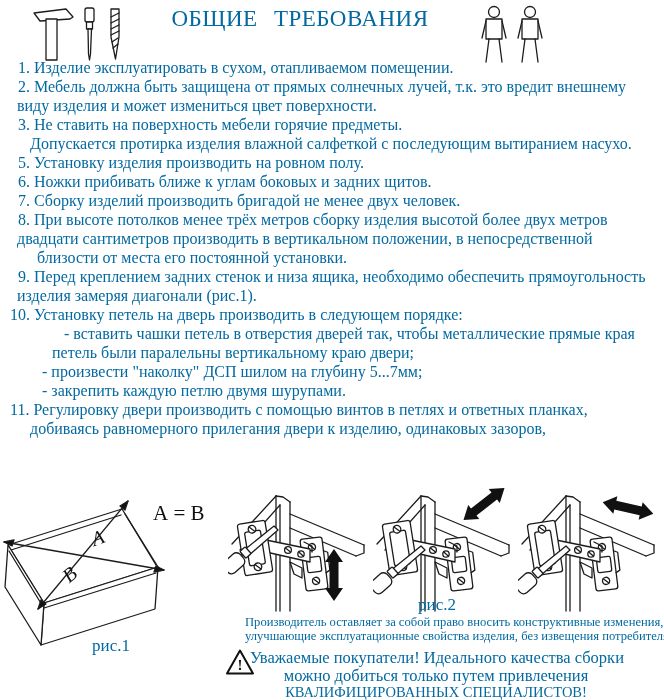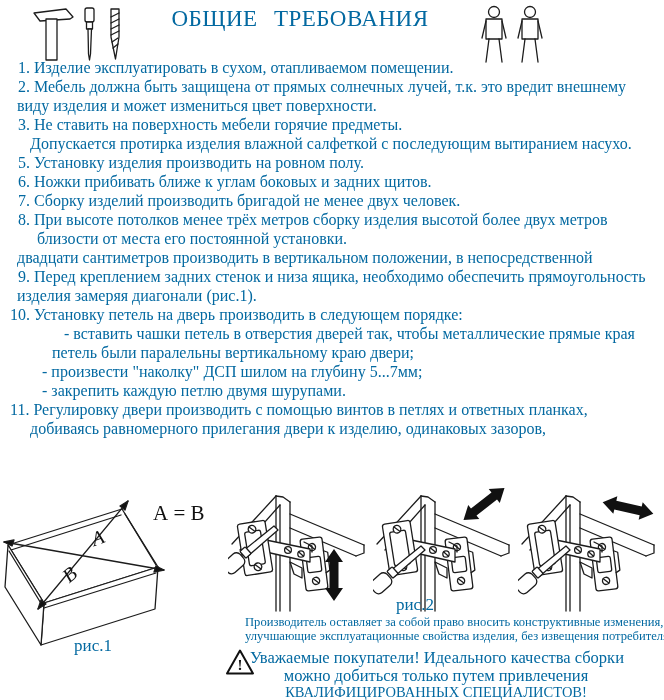--- a/index.html
+++ b/index.html
@@ -17,22 +17,22 @@
   
   .req{position:absolute;left:0;top:58px;width:664px;}
   .ln{font-size:16px;line-height:19px;white-space:nowrap;}
   .i10{padding-left:10px;} .i18{padding-left:18px;} .i30{padding-left:30px;}
   .i33{padding-left:17px;} .i37{padding-left:37px;} .i40{padding-left:64px;}
   .i42{padding-left:42px;} .i52{padding-left:52px;}
   
   .fig1-svg{position:absolute;left:0px;top:487px;}
   .hinge-svg{position:absolute;top:478px;}
   .caption{position:absolute;font-size:17px;}
-  .cap-fig1{left:56px;top:636px;width:74px;text-align:center;}
-  .cap-fig2{left:396px;top:595px;width:60px;text-align:left;}
+  .cap-fig1{left:56px;top:636px;width:74px;text-align:right;}
+  .cap-fig2{left:396px;top:595px;width:60px;text-align:right;}
   
   .manu-note{
     position:absolute;left:245px;top:616px;width:416px;
     font-size:12.6px;line-height:13.5px;white-space:nowrap;
   }
   .warn-tri{position:absolute;left:225px;top:648px;}
   .warn-text{position:absolute;left:250px;top:649px;width:372px;text-align:center;}
   .warn-l1{font-size:16.5px;line-height:18px;white-space:nowrap;}
   .warn-l2{font-size:16.5px;line-height:17px;white-space:nowrap;}
   .warn-l3{font-size:14.5px;line-height:16px;white-space:nowrap;}
@@ -138,22 +138,22 @@
   <div class="req">
     <div class="ln i18">1. Изделие эксплуатировать в сухом, отапливаемом помещении.</div>
     <div class="ln i18">2. Мебель должна быть защищена от прямых солнечных лучей, т.к. это вредит внешнему</div>
     <div class="ln i33">виду изделия и может измениться цвет поверхности.</div>
     <div class="ln i18">3. Не ставить на поверхность мебели горячие предметы.</div>
     <div class="ln i30">Допускается протирка изделия влажной салфеткой с последующим вытиранием насухо.</div>
     <div class="ln i18">5. Установку изделия производить на ровном полу.</div>
     <div class="ln i18">6. Ножки прибивать ближе к углам боковых и задних щитов.</div>
     <div class="ln i18">7. Сборку изделий производить бригадой не менее двух человек.</div>
     <div class="ln i18">8. При высоте потолков менее трёх метров сборку изделия высотой более двух метров</div>
+    <div class="ln i33">двадцати сантиметров производить в вертикальном положении, в непосредственной</div>
     <div class="ln i37">близости от места его постоянной установки.</div>
-    <div class="ln i33">двадцати сантиметров производить в вертикальном положении, в непосредственной</div>
     <div class="ln i18">9. Перед креплением задних стенок и низа ящика, необходимо обеспечить прямоугольность</div>
     <div class="ln i33">изделия замеряя диагонали (рис.1).</div>
     <div class="ln i10">10. Установку петель на дверь производить в следующем порядке:</div>
     <div class="ln i40">- вставить чашки петель в отверстия дверей так, чтобы металлические прямые края</div>
     <div class="ln i52">петель были паралельны вертикальному краю двери;</div>
     <div class="ln i42">- произвести "наколку" ДСП шилом на глубину 5...7мм;</div>
     <div class="ln i42">- закрепить каждую петлю двумя шурупами.</div>
     <div class="ln i10">11. Регулировку двери производить с помощью винтов в петлях и ответных планках,</div>
     <div class="ln i30">добиваясь равномерного прилегания двери к изделию, одинаковых зазоров,</div>
   </div>

